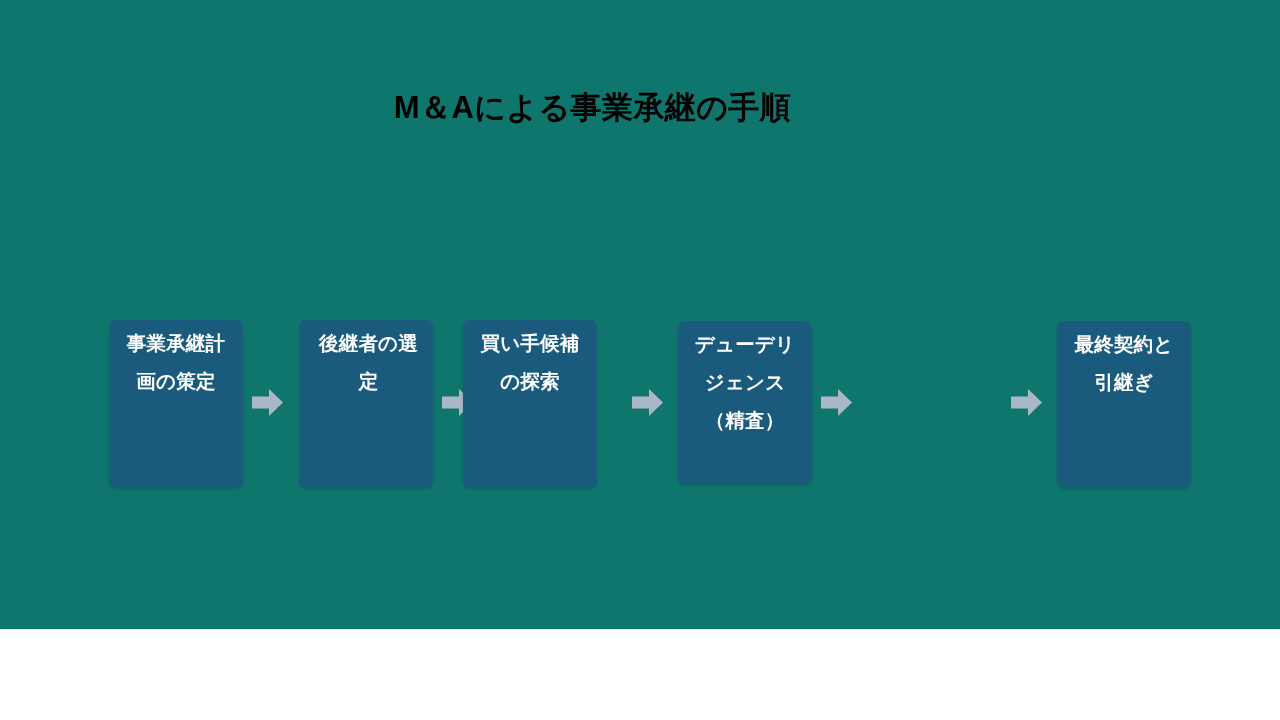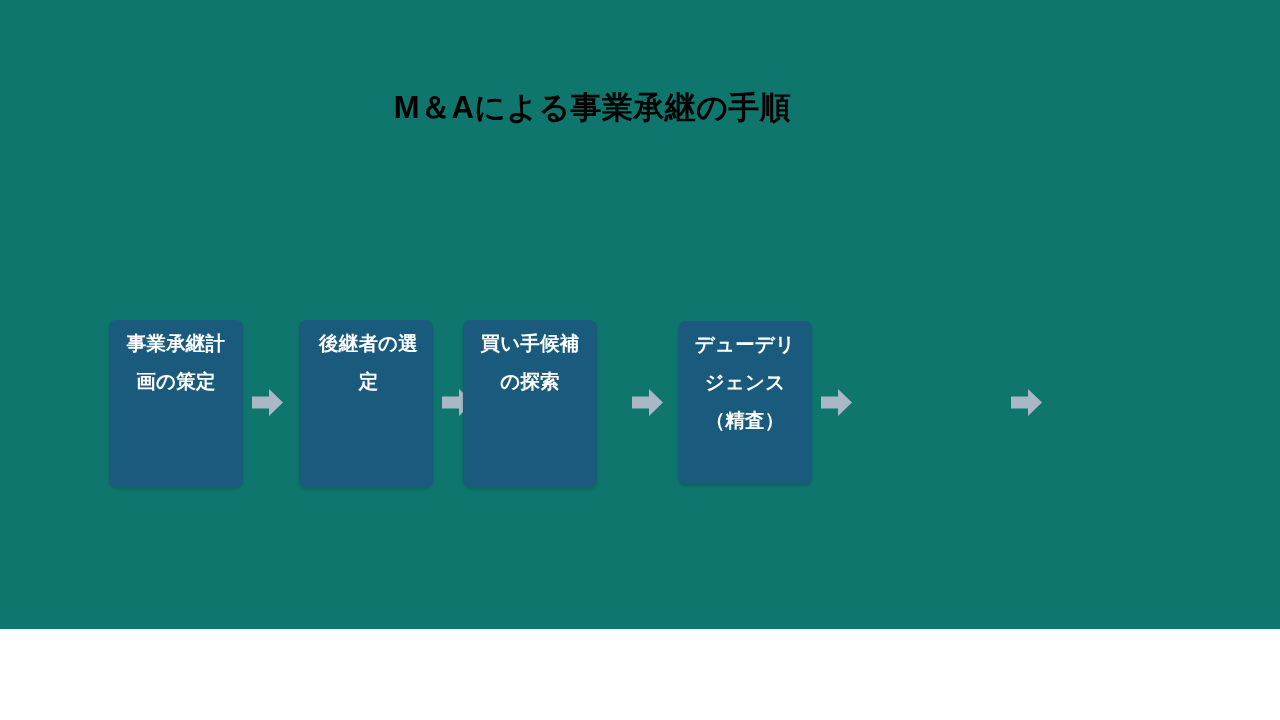--- a/index.html
+++ b/index.html
@@ -146,15 +146,18 @@
       </svg>
     </div>
 
 
     <div class="flow-arrow arrow-5">
       <svg viewBox="0 0 31 27" xmlns="http://www.w3.org/2000/svg" aria-hidden="true">
         <polygon points="0,7.5 17,7.5 17,0 31,13.5 17,27 17,19.5 0,19.5" fill="#aab7c6"></polygon>
       </svg>
     </div>
 
+    <div class="step-box box-6">
+      <span class="step-label">最終契約と引継ぎ</span>
+    </div>
 
   </div>
 </div>
 
 </body></html>

